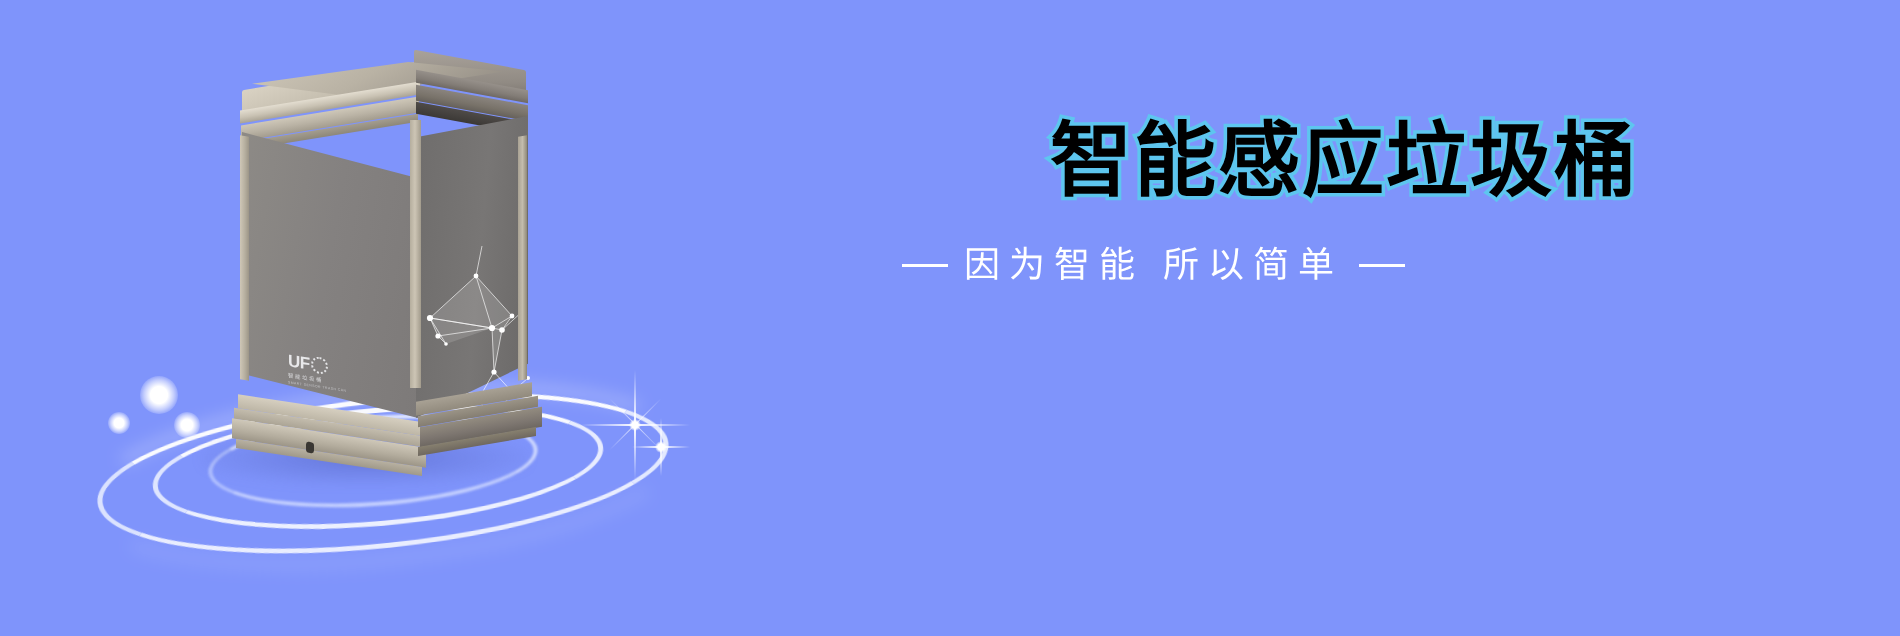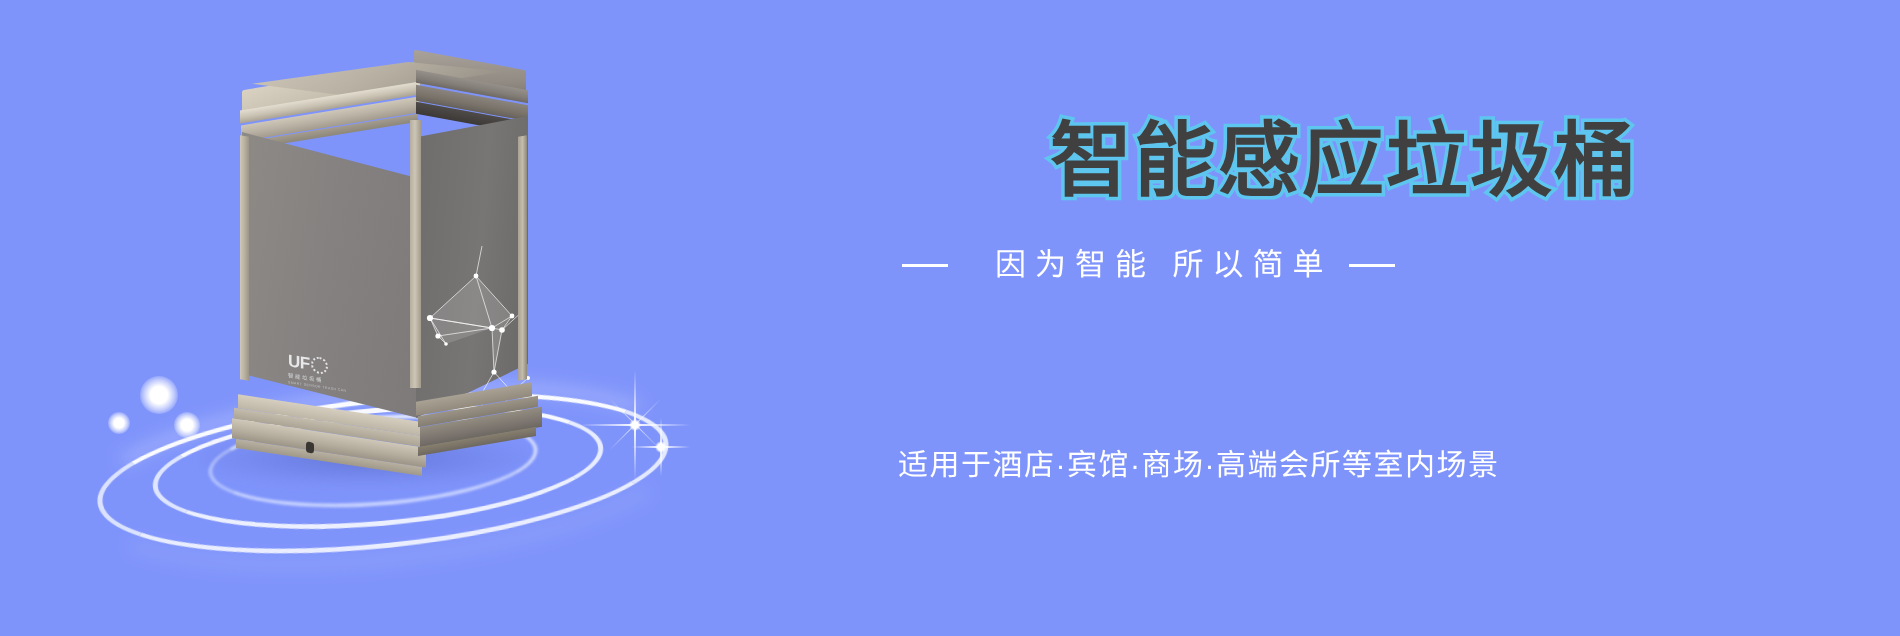--- a/index.html
+++ b/index.html
@@ -236,37 +236,37 @@
     filter:blur(5px);
   }
 
   
   #copy{
     position:absolute;left:880px;top:0;width:1000px;height:636px;
   }
   #headline{
     position:absolute;left:170px;top:120px;
     font-size:82px;line-height:82px;font-weight:bold;
-    color:#404040;
+    color:#000000;
     letter-spacing:2px;
     white-space:nowrap;
     -webkit-text-stroke:7px #5ec6ef;
     paint-order:stroke fill;
     text-shadow:0 0 2px rgba(94,198,239,.85);
   }
   #subline{
     position:absolute;left:22px;top:248px;
     display:flex;align-items:center;gap:16px;
     color:#ffffff;white-space:nowrap;
   }
   #subline .dash{
     display:inline-block;width:46px;height:3px;background:#ffffff;
   }
   #subline .sub-text{
-    font-size:31px;line-height:34px;letter-spacing:9px;margin-left:31px;
+    font-size:36px;line-height:34px;letter-spacing:9px;
   }
   #feature-badge{
     position:absolute;left:0px;top:338px;width:810px;height:60px;
     background:#f0954a;border-radius:9px;
     display:flex;align-items:center;justify-content:center;
     box-sizing:border-box;
   }
   #feature-badge .badge-text{
     font-size:37px;line-height:40px;font-weight:bold;color:#ffffff;
     letter-spacing:.5px;white-space:nowrap;
@@ -395,16 +395,15 @@
 
     <div id="headline">智能感应垃圾桶</div>
 
     <div id="subline">
       <span class="dash"></span>
       <span class="sub-text">因为智能  所以简单</span>
       <span class="dash"></span>
     </div>
 
 
-    <div id="scene-line">适用于酒店·宾馆·商场·高端会所等室内场景</div>
   </div>
 
 </div>
 
 </body></html>

